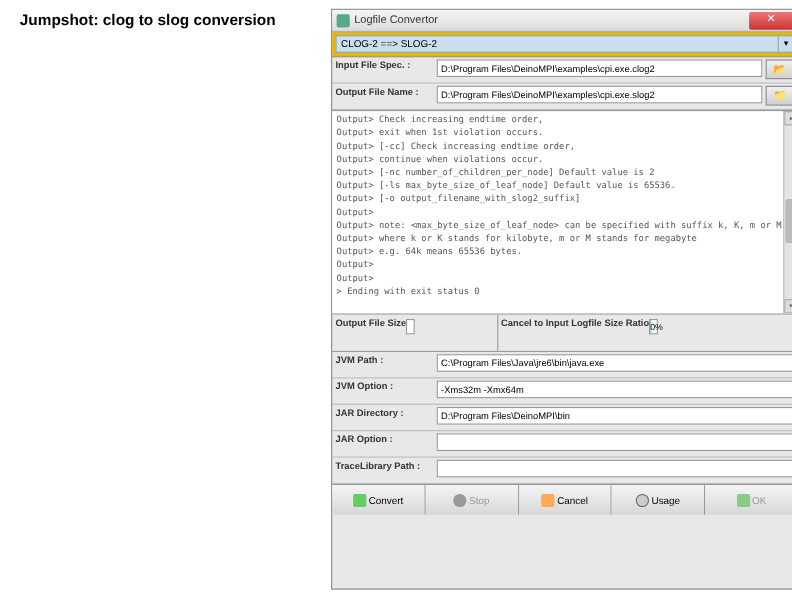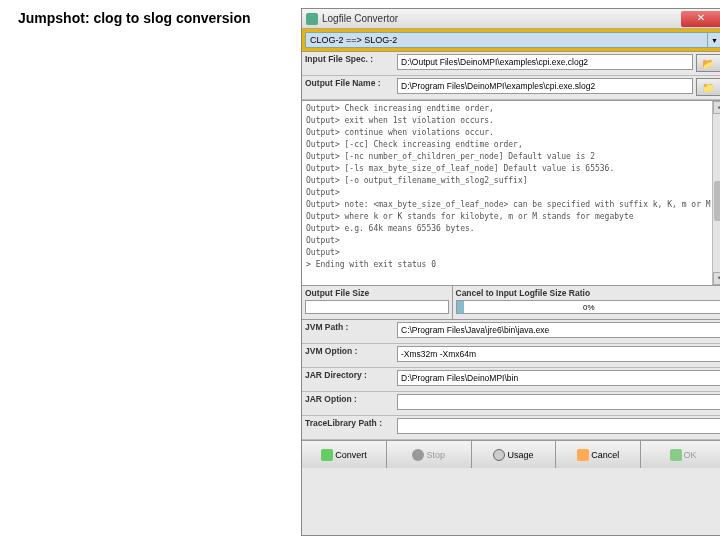--- a/index.html
+++ b/index.html
@@ -18,21 +18,21 @@
 .row .input { flex: 1; background: #fff; border: 1px solid #999; height: 16px; padding: 0 3px; font-size: 8.5px; display: flex; align-items: center; overflow: hidden; white-space: nowrap; }
 .row .icon-btn { width: 26px; height: 18px; background: linear-gradient(#f0f0f0,#d0d0d0); border: 1px solid #888; margin-left: 3px; display: flex; align-items: center; justify-content: center; font-size: 10px; cursor: pointer; }
 .output-area { background: #fff; border-top: 1px solid #999; border-bottom: 1px solid #999; height: 186px; padding: 2px 4px; overflow: hidden; font-family: monospace; font-size: 8px; line-height: 12px; color: #555; position: relative; }
 .output-area .line { white-space: nowrap; filter: blur(0.4px); }
 .scrollbar { position: absolute; right: 0; top: 0; bottom: 0; width: 13px; background: #e4e4e4; border-left: 1px solid #bbb; }
 .scroll-thumb { position: absolute; left: 1px; right: 1px; top: 80px; height: 40px; background: #bbb; border-radius: 2px; }
 .scroll-btn { position: absolute; left: 0; right: 0; height: 13px; background: #ddd; border: 1px solid #aaa; font-size: 7px; text-align: center; line-height: 11px; }
 .scroll-btn.up { top: 0; }
 .scroll-btn.down { bottom: 0; }
 .stats-row { display: flex; height: 34px; border-bottom: 1px solid #999; }
-.stats-box { flex: 1; border-right: 1px solid #999; padding: 2px 3px; display: flex; flex-direction: column; }
+.stats-box { flex: 1; border-right: 1px solid #999; padding: 2px 3px; display: flex; flex-direction: row; }
 .stats-box:last-child { border-right: none; }
 .stats-label { font-size: 8.5px; font-weight: bold; color: #333; }
 .stats-field { background: #fff; border: 1px solid #999; height: 14px; margin-top: 2px; font-size: 8px; padding: 0 3px; display: flex; align-items: center; position: relative; }
 .progress-fill { position: absolute; left: 0; top: 0; bottom: 0; width: 3%; background: #8bc; }
 .progress-text { position: absolute; left: 0; right: 0; text-align: center; }
 .btn-row { display: flex; height: 28px; border-top: 1px solid #999; }
 .btn { flex: 1; border-right: 1px solid #999; background: linear-gradient(#f4f4f4,#d8d8d8); display: flex; align-items: center; justify-content: center; gap: 2px; font-size: 9px; cursor: pointer; }
 .btn:last-child { border-right: none; }
 .btn.disabled { color: #999; }
 .btn-icon { width: 12px; height: 12px; border-radius: 2px; display: inline-block; }
@@ -54,40 +54,40 @@
     <span class="close-btn">✕</span>
   </div>
 
   <div class="combo-row">
     <div class="combo">CLOG-2  ==&gt;  SLOG-2</div>
     <div class="combo-arrow">▼</div>
   </div>
 
   <div class="row">
     <div class="label">Input File Spec. :</div>
-    <div class="input">D:\Output Files\DeinoMPI\examples\cpi.exe.clog2</div>
+    <div class="input">D:\Program Files\DeinoMPI\examples\cpi.exe.clog2</div>
     <div class="icon-btn">
         <span>📂</span>
       </div>
   </div>
 
   <div class="row">
     <div class="label">Output File Name :</div>
     <div class="input">D:\Program Files\DeinoMPI\examples\cpi.exe.slog2</div>
     <div class="icon-btn">
         <span>📁</span>
       </div>
   </div>
 
   <div class="output-area">
     <div id="log-lines">
         <div class="line">Output&gt;                                  Check increasing endtime order,</div>
         <div class="line">Output&gt;                                  exit when 1st violation occurs.</div>
+        <div class="line">Output&gt;        [-cc]                     Check increasing endtime order,</div>
         <div class="line">Output&gt;                                  continue when violations occur.</div>
-        <div class="line">Output&gt;        [-cc]                     Check increasing endtime order,</div>
         <div class="line">Output&gt;        [-nc number_of_children_per_node]       Default value is 2</div>
         <div class="line">Output&gt;        [-ls max_byte_size_of_leaf_node]         Default value is 65536.</div>
         <div class="line">Output&gt;        [-o output_filename_with_slog2_suffix]</div>
         <div class="line">Output&gt;</div>
         <div class="line">Output&gt; note: &lt;max_byte_size_of_leaf_node&gt; can be specified with suffix k, K, m or M,</div>
         <div class="line">Output&gt;       where k or K stands for kilobyte, m or M stands for megabyte</div>
         <div class="line">Output&gt;       e.g. 64k means 65536 bytes.</div>
         <div class="line">Output&gt;</div>
         <div class="line">Output&gt;</div>
         <div class="line">&gt;    Ending with exit status 0</div>
@@ -137,25 +137,25 @@
   <div class="btn-row">
     <div class="btn">
         <span class="btn-icon ic-convert"></span>
         <span>Convert</span>
       </div>
     <div class="btn disabled">
         <span class="btn-icon ic-stop"></span>
         <span>Stop</span>
       </div>
     <div class="btn">
+        <span class="btn-icon ic-cancel"></span>
+        <span>Cancel</span>
+      </div>
+    <div class="btn">
         <span class="btn-icon ic-usage"></span>
         <span>Usage</span>
-      </div>
-    <div class="btn">
-        <span class="btn-icon ic-cancel"></span>
-        <span>Cancel</span>
       </div>
     <div class="btn disabled">
         <span class="btn-icon ic-ok"></span>
         <span>OK</span>
       </div>
   </div>
 </div>
 
 </body></html>

